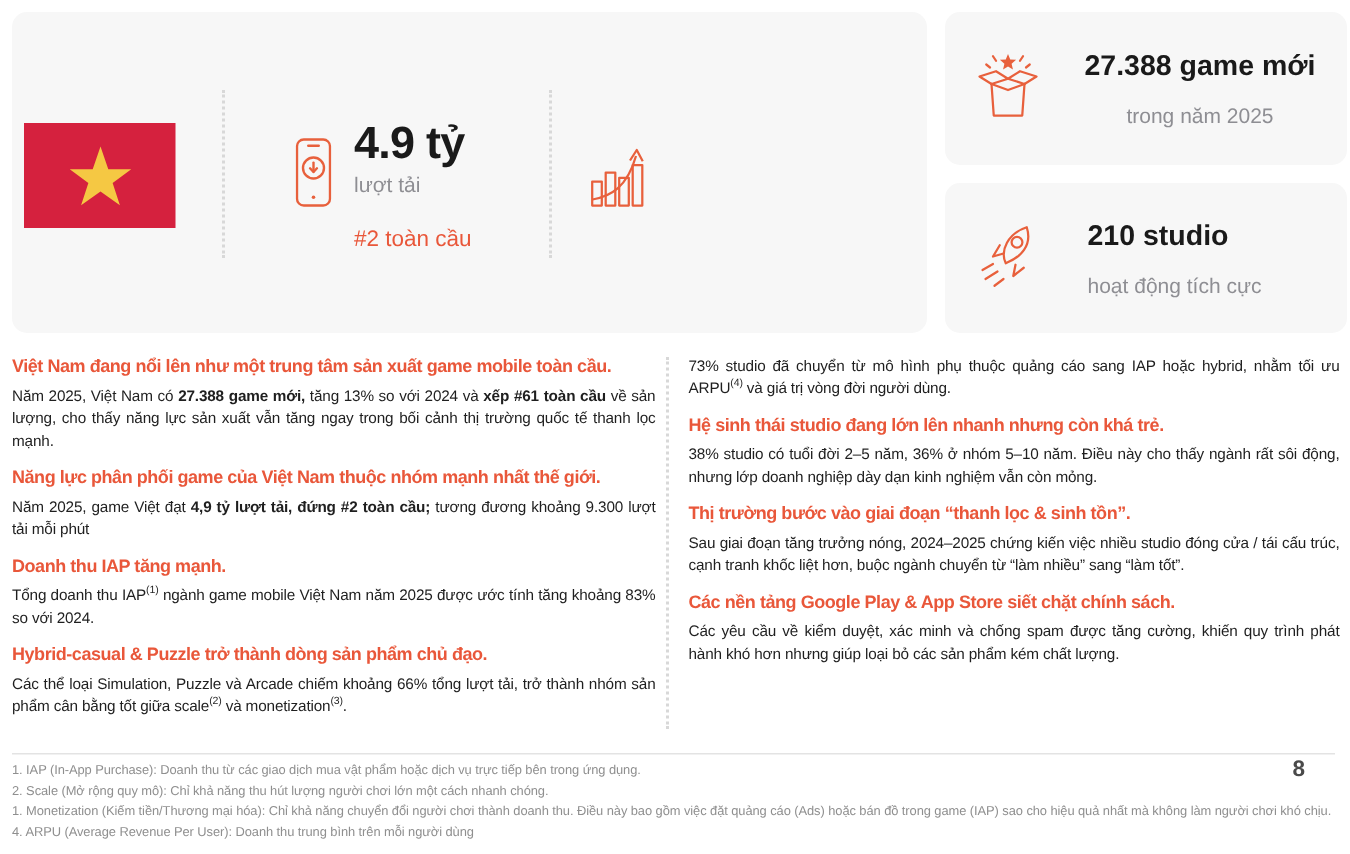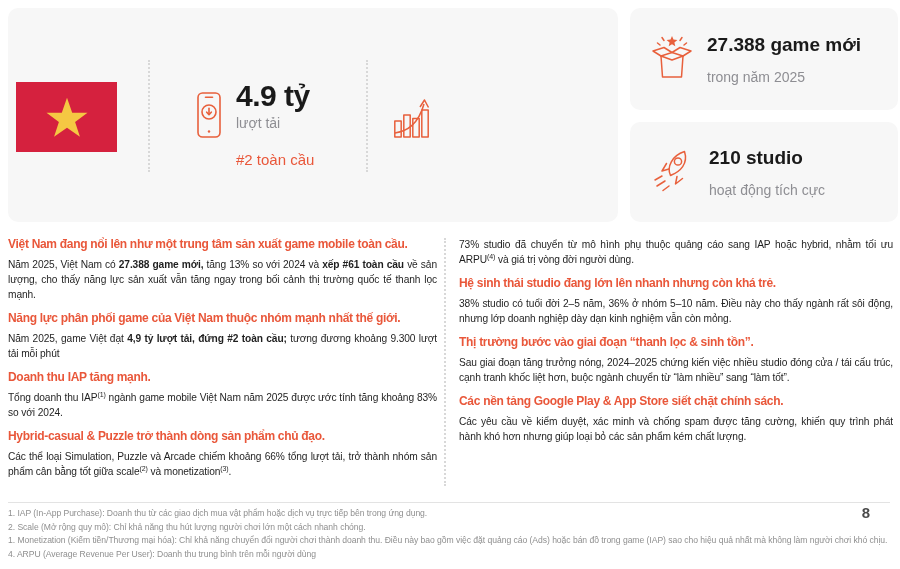--- a/index.html
+++ b/index.html
@@ -16,26 +16,26 @@
   .hicon.phone{left:189px;top:84px;}
   .hicon.chart{left:386px;top:86px;}
   .stat{position:absolute;top:72px;}
   .s1{left:228px}.s2{left:438px}
   .stat-value{font-size:30px;font-weight:700;color:#1a1a1a;letter-spacing:-0.5px;line-height:32px;}
   .stat-label{font-size:14px;color:#8e8e93;margin-top:3px;line-height:16px;}
   .stat-highlight{font-size:15px;font-weight:400;color:#e9573a;margin-top:20px;line-height:18px;}
 
   
   .side-card{position:absolute;left:630px;width:268px;background:#f7f7f7;border-radius:10px;
-             display:flex;align-items:center;padding-left:20px;box-sizing:border-box;}
+             display:flex;align-items:center;padding-left:20px;box-sizing:border-box;gap:16px;}
   .c1{top:8px;height:102px}.c2{top:122px;height:100px}
   .side-icon{color:#e8603c;flex:0 0 auto;display:block;}
   .side-text{margin-left:13px;}
   .side-value{font-size:19px;font-weight:700;color:#1a1a1a;line-height:22px;}
-  .side-label{font-size:14px;color:#8e8e93;margin-top:13px;line-height:16px;}
+  .side-label{font-size:14px;color:#8e8e93;margin-top:13px;line-height:16px;text-align:center;}
 
   
   .col{position:absolute;top:237px;}
   .col-left{left:8px;width:429px;}
   .col-right{left:459px;width:434px;}
   .col-divider{position:absolute;left:444px;top:238px;height:248px;width:0;border-left:2px dotted #d8d8d8;}
   .section{margin:0 0 9px 0;}
   .sec-h{font-size:12px;font-weight:700;color:#e9573a;margin:0 0 5px 0;line-height:15px;
          letter-spacing:-0.3px;white-space:nowrap;}
   .sec-b{font-size:10.2px;color:#1f1f1f;margin:0;line-height:15px;text-align:justify;letter-spacing:-0.1px;}

